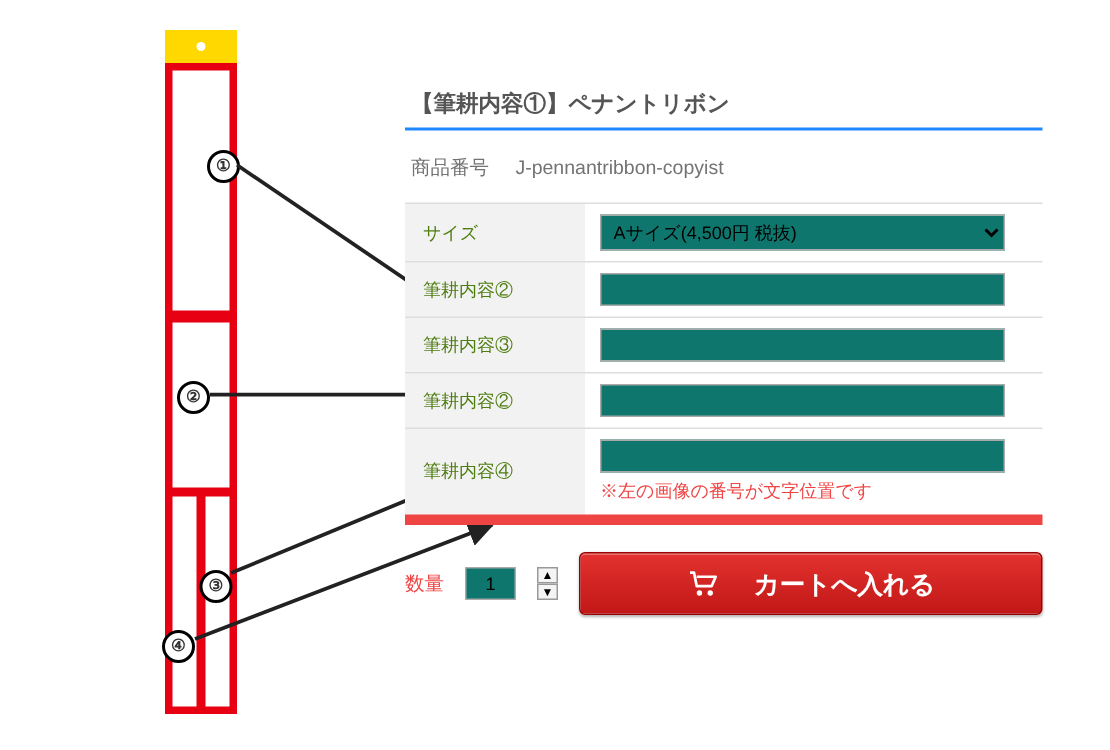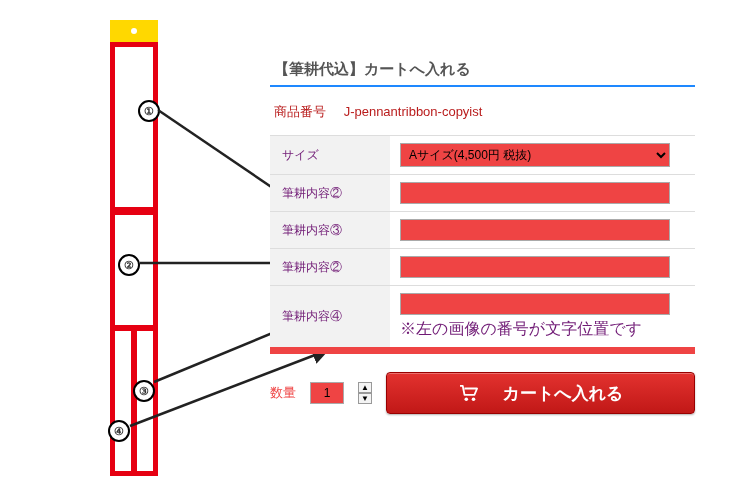--- a/index.html
+++ b/index.html
@@ -16,30 +16,30 @@
   .p-pair{width:50%;height:140px}
   
   .callout{position:absolute;width:18px;height:18px;border:2px solid #000;border-radius:50%;background:#fff;font-weight:bold;font-size:11px;line-height:18px;text-align:center}
   
   .anno{position:absolute;left:0;top:0;pointer-events:none}
 
   
   .product{position:absolute;left:270px;top:60px;width:425px}
   .title{font-weight:bold;color:#555;padding:0 0 6px 4px;font-size:15px}
   .title-rule{height:2px;background:#1e88ff;margin-bottom:16px}
-  .sku{color:#b91c1c;padding-left:4px;margin-bottom:14px}
+  .sku{color:#737373;padding-left:4px;margin-bottom:14px}
   .sku .lbl{margin-right:14px}
   table.opts{width:100%;border-collapse:collapse}
   table.opts tr{border-top:1px solid #ddd}
   table.opts tr:last-child{border-bottom:7px solid #ef4444}
-  table.opts th{background:#f2f2f2;color:#701a75;font-weight:normal;text-align:left;padding:9px 12px;width:96px;font-size:12px}
+  table.opts th{background:#f2f2f2;color:#4d7c0f;font-weight:normal;text-align:left;padding:9px 12px;width:96px;font-size:12px}
   table.opts td{padding:7px 10px;background:#fff}
-  select,input[type=text]{width:270px;height:22px;border:1px solid #aaa;font-size:12px;padding:1px 4px;box-sizing:border-box;background:#ef4444}
+  select,input[type=text]{width:270px;height:22px;border:1px solid #aaa;font-size:12px;padding:1px 4px;box-sizing:border-box;background:#0f766e}
   select{height:24px}
-  .note{color:#701a75;font-size:16px;margin-top:4px}
+  .note{color:#ef4444;font-size:12px;margin-top:4px}
 
   .buyrow{margin-top:18px;display:flex;align-items:center;gap:14px}
   .qty-lbl{color:#ef4444}
   input.qty{width:34px;height:22px;text-align:center;border:1px solid #aaa;font-size:12px}
   .spin{display:flex;flex-direction:column}
   .spin button{width:14px;height:11px;border:1px solid #999;background:#f4f4f4;font-size:8px;line-height:8px;padding:0;cursor:pointer}
 
   .cart-btn{flex:1;height:42px;border:1px solid #900;border-radius:4px;
     background:linear-gradient(#e3322f,#c11817);
     color:#fff;font-size:17px;font-weight:bold;display:flex;align-items:center;justify-content:center;gap:23px;cursor:pointer;
@@ -74,21 +74,21 @@
         <path d="M0,0 L10,5 L0,10 z" fill="#222"></path>
       </marker>
     </defs>
     <line x1="158" y1="110" x2="320" y2="220" stroke="#222" stroke-width="2.5" marker-end="url(#ah)"></line>
     <line x1="140" y1="263" x2="300" y2="263" stroke="#222" stroke-width="2.5" marker-end="url(#ah)"></line>
     <line x1="154" y1="382" x2="328" y2="310" stroke="#222" stroke-width="2.5" marker-end="url(#ah)"></line>
     <line x1="130" y1="426" x2="328" y2="350" stroke="#222" stroke-width="2.5" marker-end="url(#ah)"></line>
   </svg>
 
   <div class="product">
-    <div class="title">【筆耕代込】カートへ入れる</div>
+    <div class="title">【筆耕内容①】ペナントリボン</div>
     <div class="title-rule"></div>
 
     <div class="sku">
       <span class="lbl">商品番号</span>
       <span>J-pennantribbon-copyist</span>
     </div>
 
     <table class="opts">
       <tbody>
           <tr>

